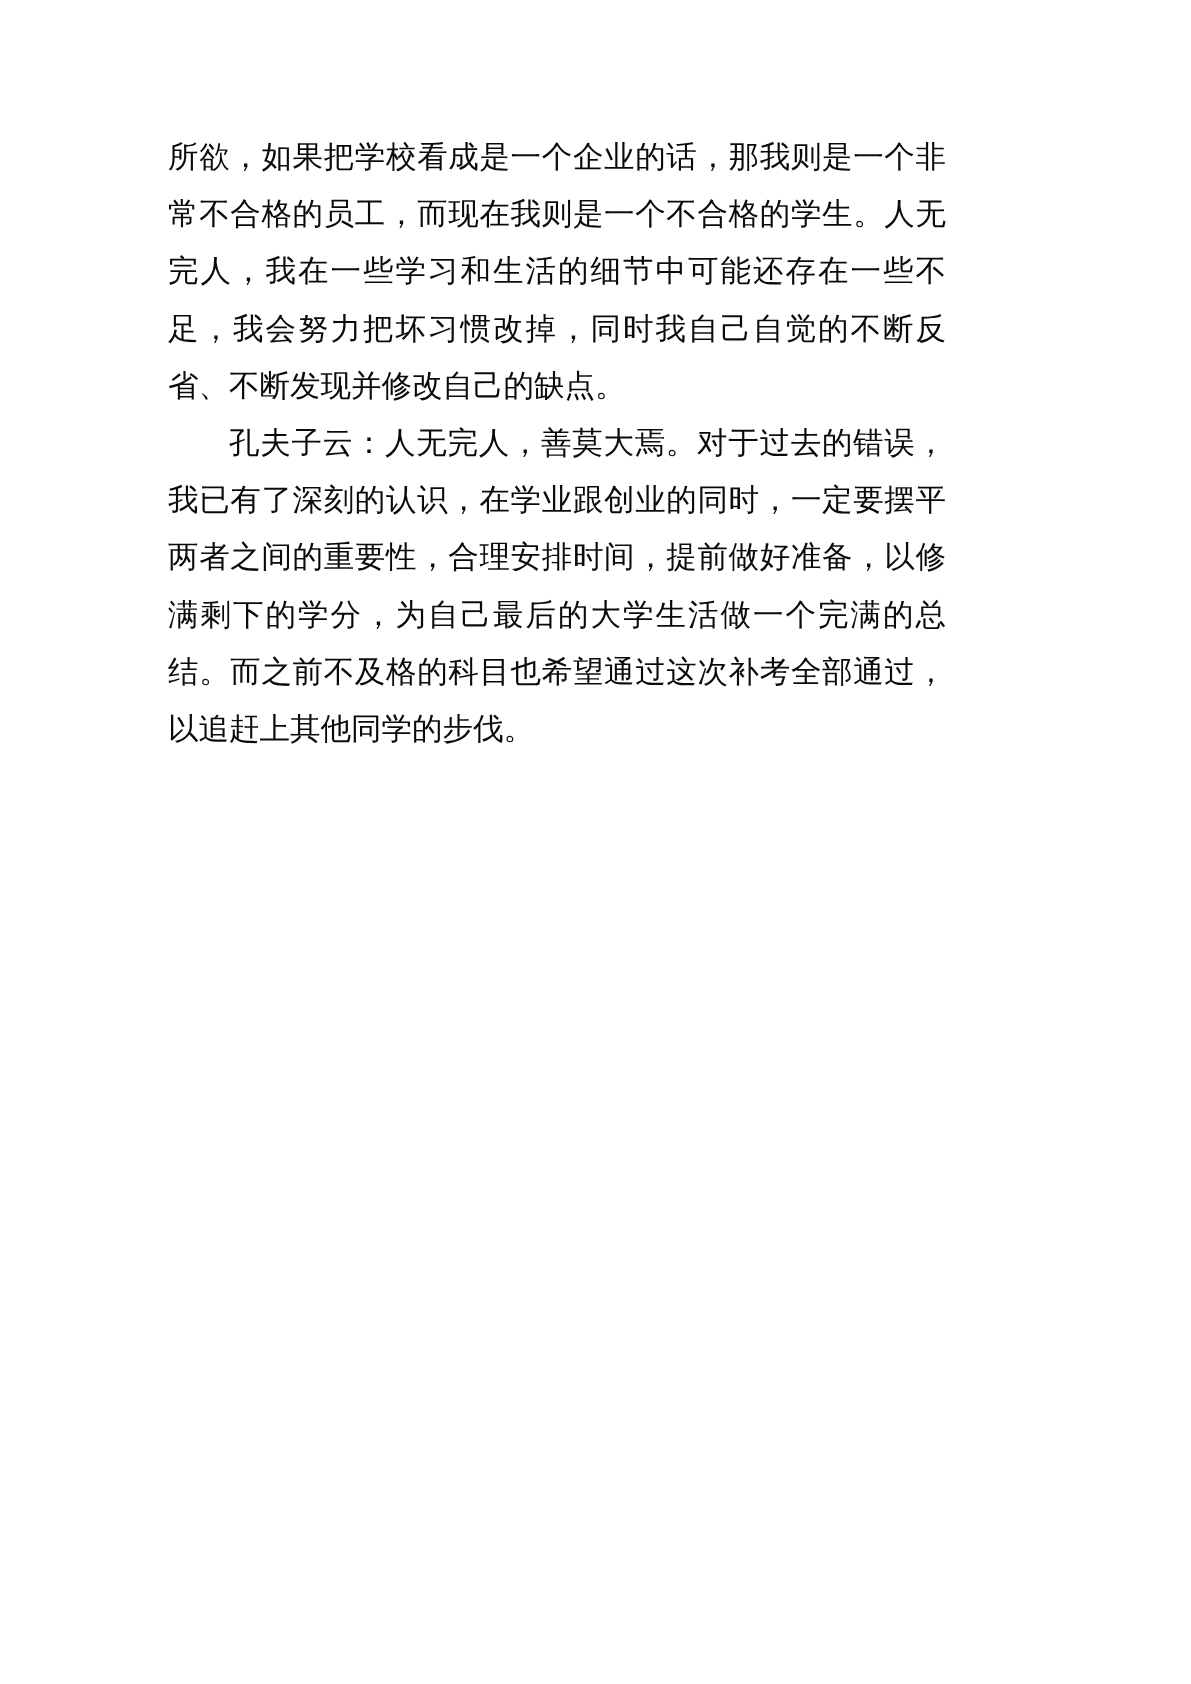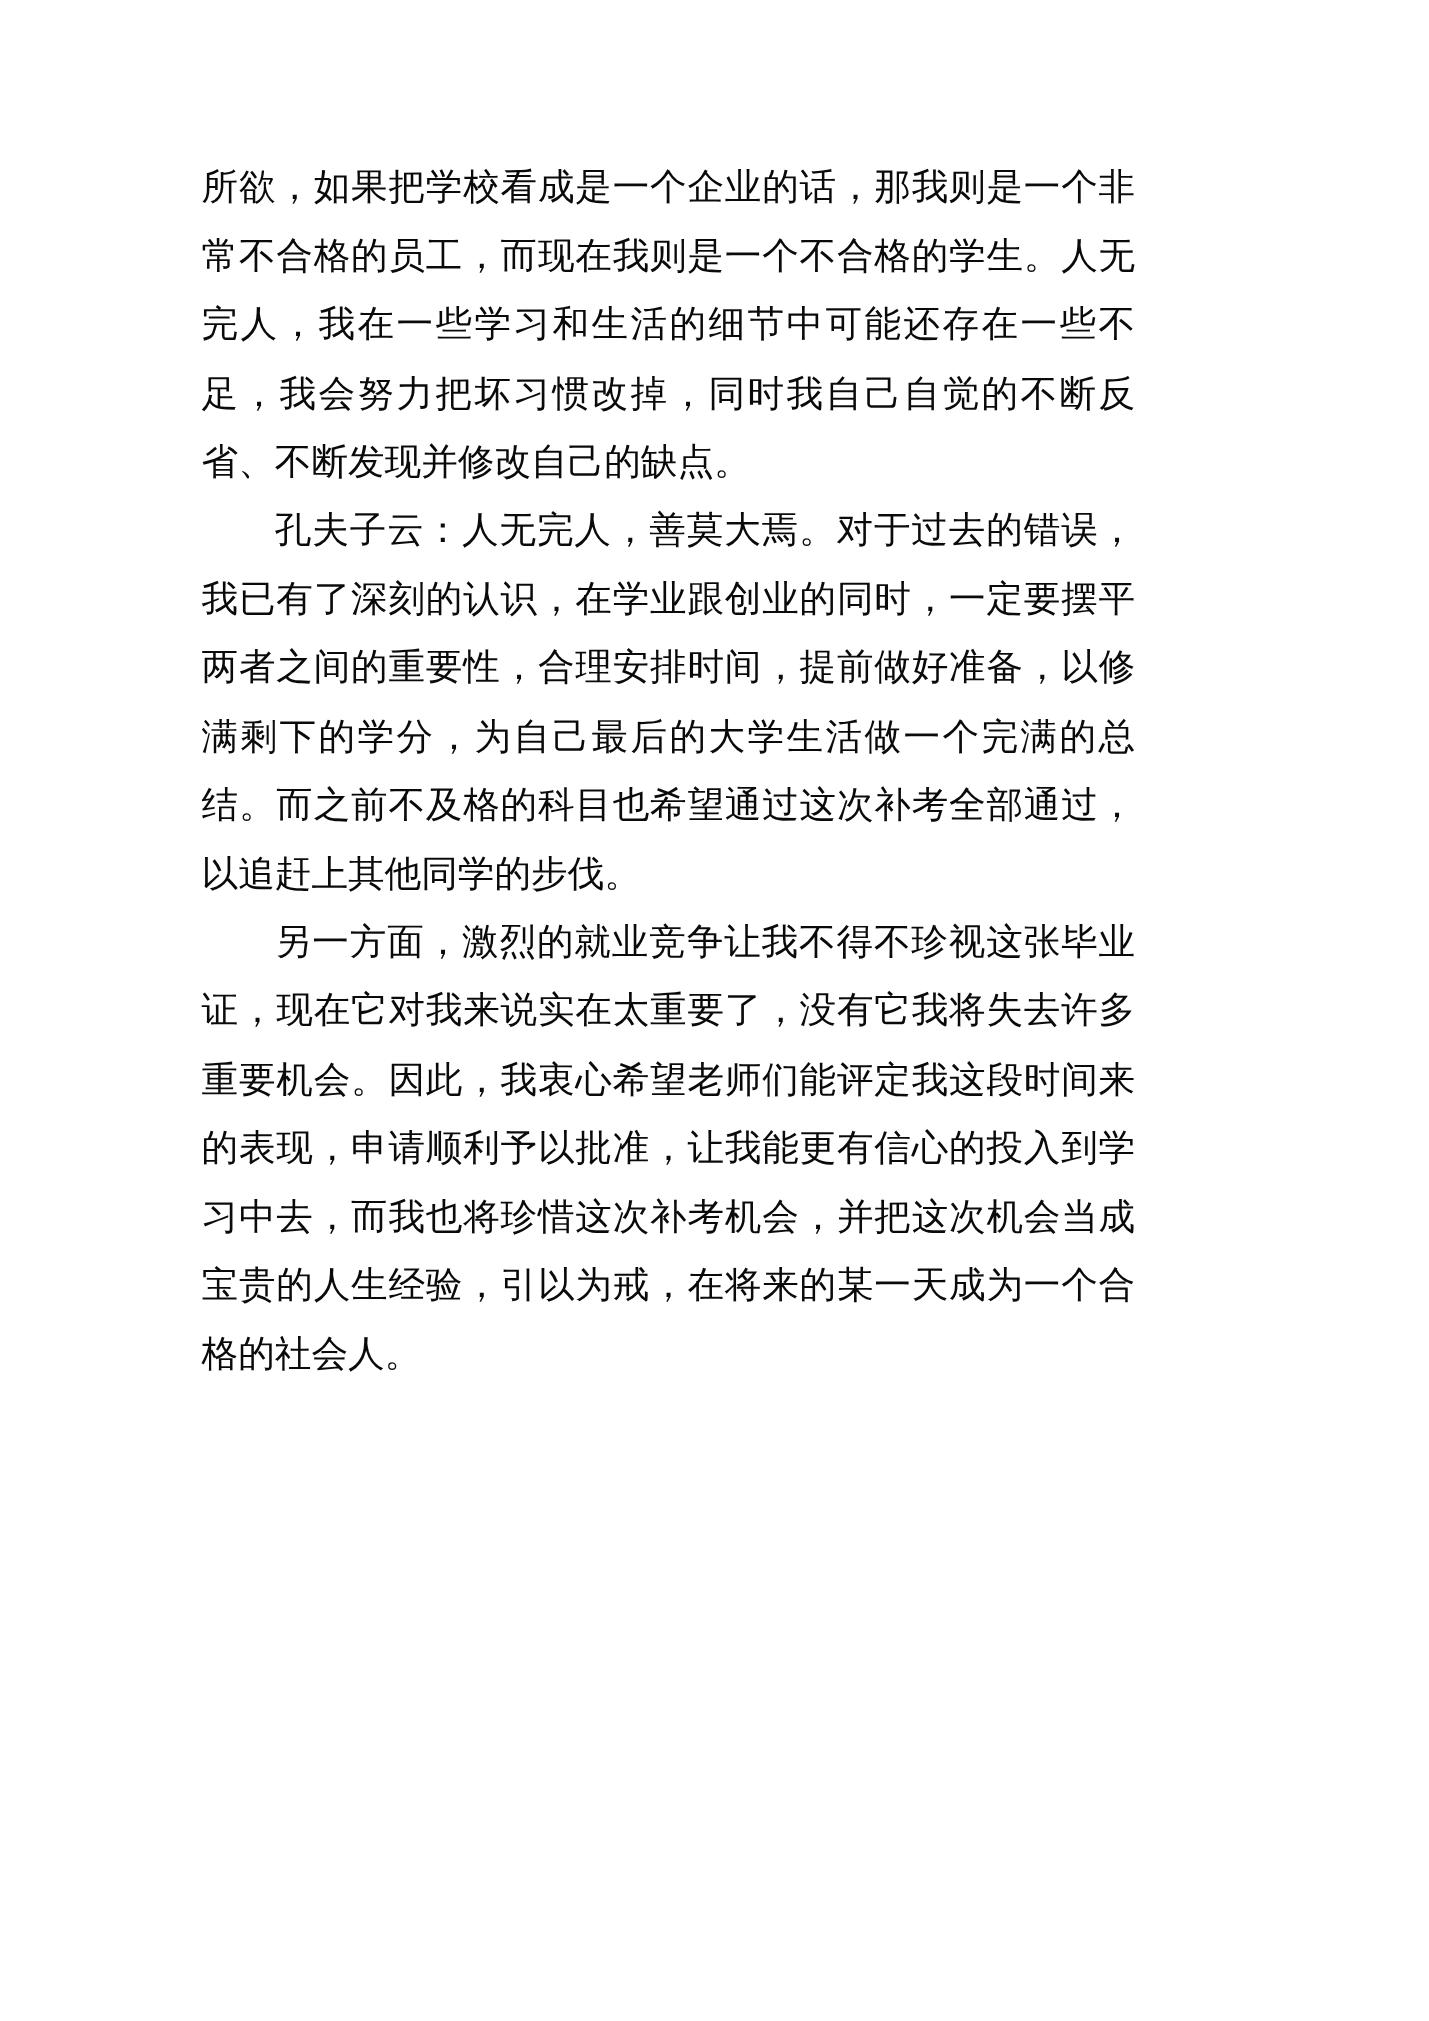--- a/index.html
+++ b/index.html
@@ -46,16 +46,15 @@
 <body>
 
 <div class="page">
   <div class="doc-body">
 
     <p class="para no-indent">所欲，如果把学校看成是一个企业的话，那我则是一个非常不合格的员工，而现在我则是一个不合格的学生。人无完人，我在一些学习和生活的细节中可能还存在一些不足，我会努力把坏习惯改掉，同时我自己自觉的不断反省、不断发现并修改自己的缺点。</p>
 
     <p class="para">孔夫子云：人无完人，善莫大焉。对于过去的错误，我已有了深刻的认识，在学业跟创业的同时，一定要摆平两者之间的重要性，合理安排时间，提前做好准备，以修满剩下的学分，为自己最后的大学生活做一个完满的总结。而之前不及格的科目也希望通过这次补考全部通过，以追赶上其他同学的步伐。</p>
 
 
-    <p class="para">另一方面，激烈的就业竞争让我不得不珍视这张毕业证，现在它对我来说实在太重要了，没有它我将失去许多重要机会。因此，我衷心希望老师们能评定我这段时间来的表现，申请顺利予以批准，让我能更有信心的投入到学习中去，而我也将珍惜这次补考机会，并把这次机会当成宝贵的人生经验，引以为戒，在将来的某一天成为一个合格的社会人。</p>
 
   </div>
 </div>
 
 </body></html>

